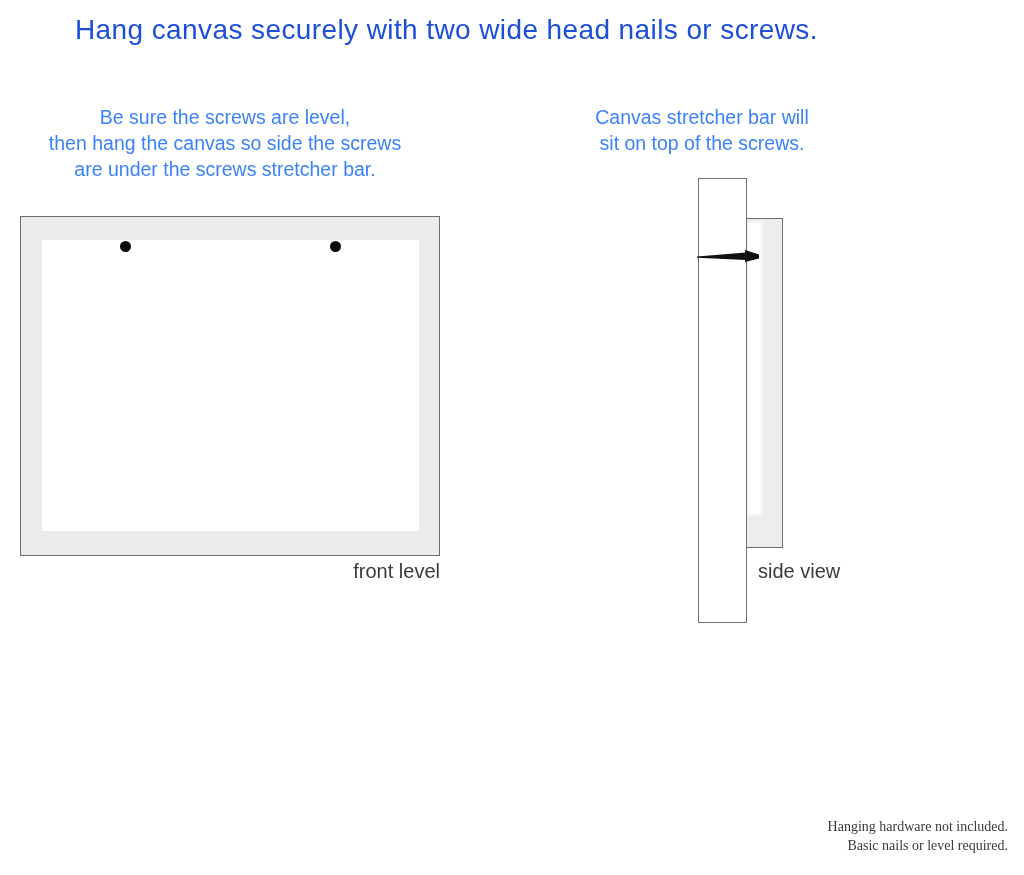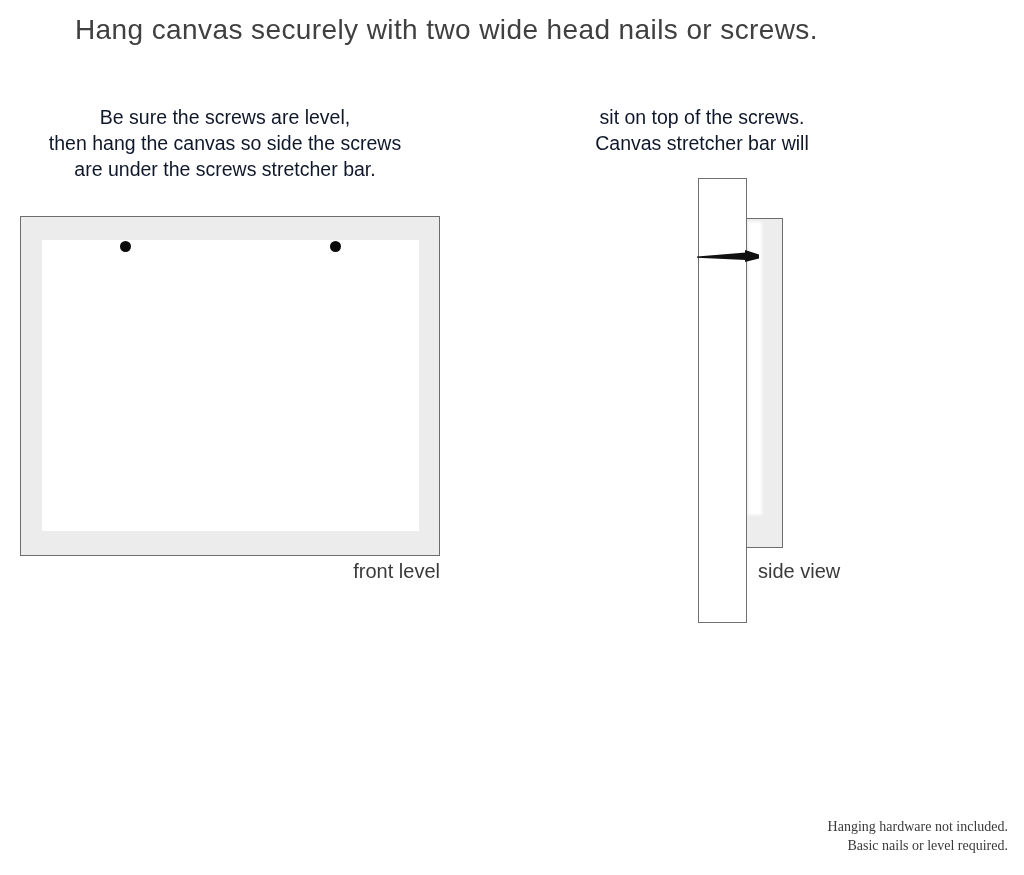--- a/index.html
+++ b/index.html
@@ -16,31 +16,31 @@
     overflow: hidden;
     color: #3a3a3a;
   }
   .title {
     position: absolute;
     left: 75px;
     top: 14px;
     font-size: 28px;
     font-weight: 300;
     letter-spacing: 0.4px;
-    color: #404040;
+    color: #1d4ed8;
     white-space: nowrap;
   }
   .instruction {
     position: absolute;
     top: 104px;
     font-size: 19.5px;
     font-weight: 300;
     line-height: 26px;
     text-align: center;
-    color: #0f172a;
+    color: #3b82f6;
   }
   .instruction.left-block { left: 25px; width: 400px; }
   .instruction.right-block { left: 562px; width: 280px; }
 
   
   .front-outer {
     position: absolute;
     left: 20px;
     top: 216px;
     width: 420px;
@@ -135,22 +135,22 @@
 
   <div class="title">Hang canvas securely with two wide head nails or screws.</div>
 
   <div class="instruction left-block">
     <div>Be sure the screws are level,</div>
     <div>then hang the canvas so side the screws</div>
     <div>are under the screws stretcher bar.</div>
   </div>
 
   <div class="instruction right-block">
+    <div>Canvas stretcher bar will</div>
     <div>sit on top of the screws.</div>
-    <div>Canvas stretcher bar will</div>
   </div>
 
   <div class="front-outer">
     <div class="front-inner"></div>
     <div class="screw-dot left"></div>
     <div class="screw-dot right"></div>
   </div>
   <div class="view-label front">front level</div>
 
   <div class="side-canvas">

